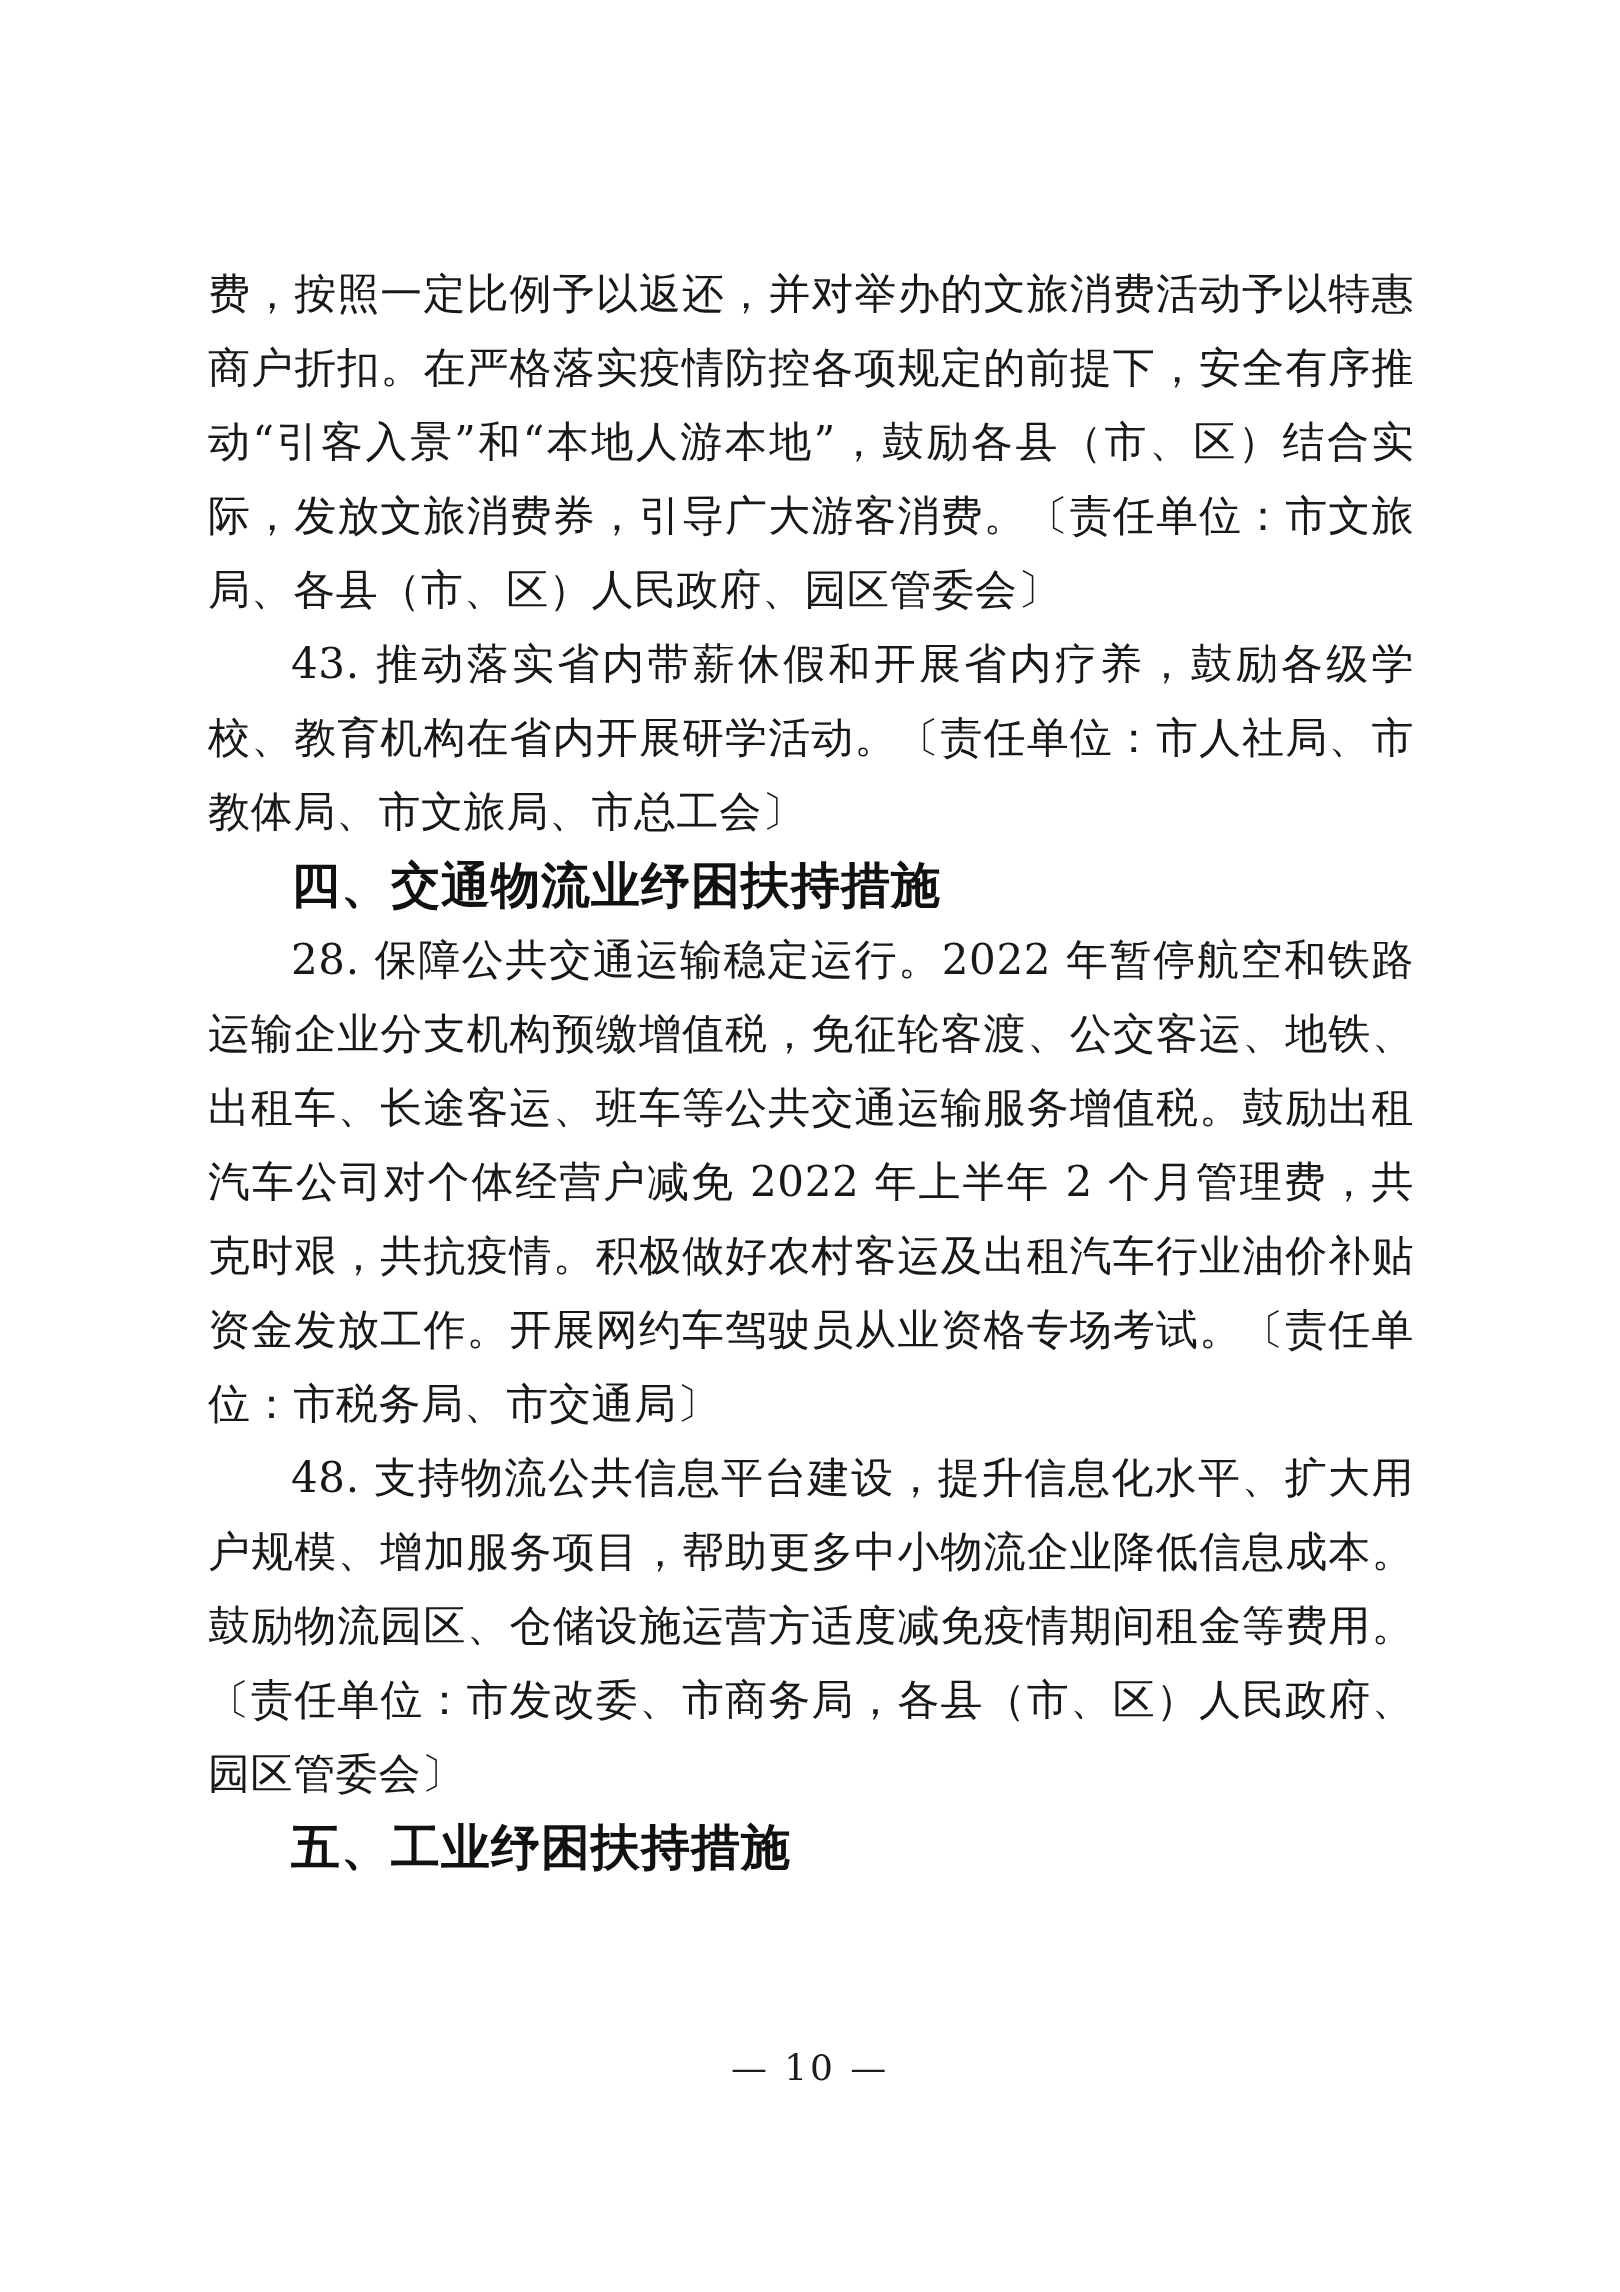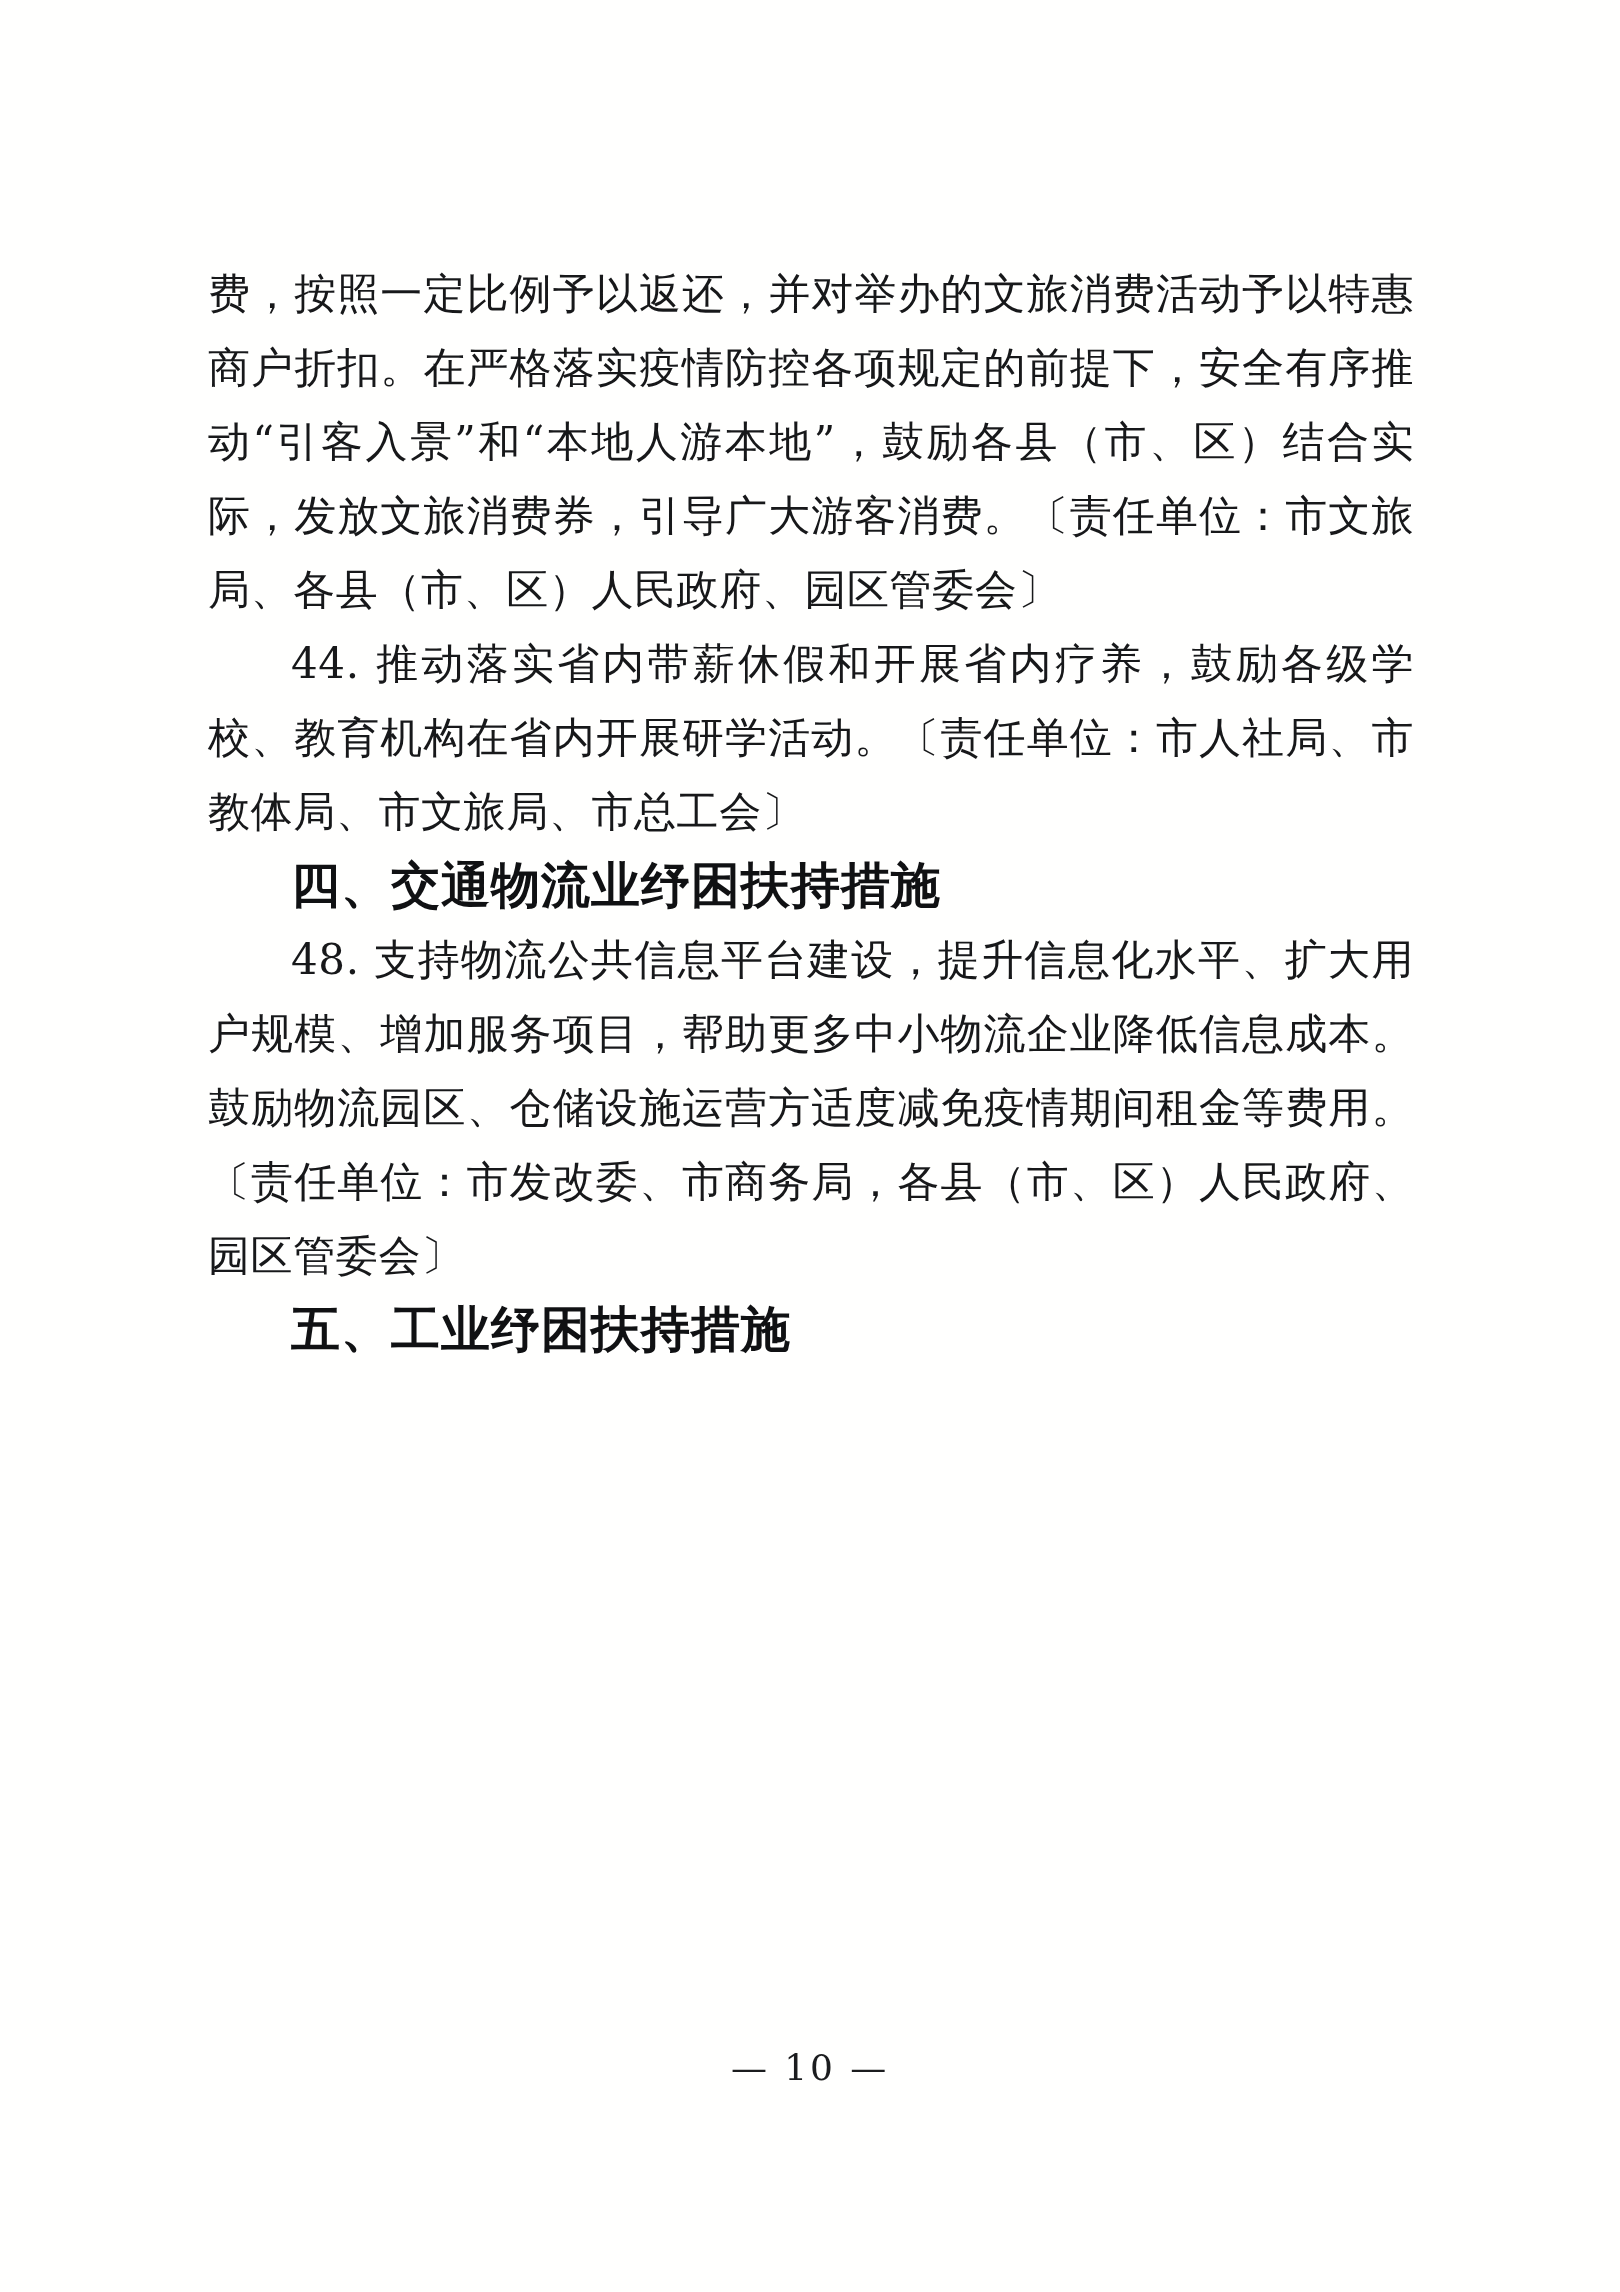--- a/index.html
+++ b/index.html
@@ -61,24 +61,25 @@
 </style>
 </head>
 <body>
 
 <div class="page">
 
   <div class="content">
 
     <p class="para">费，按照一定比例予以返还，并对举办的文旅消费活动予以特惠商户折扣。在严格落实疫情防控各项规定的前提下，安全有序推动“引客入景”和“本地人游本地”，鼓励各县（市、区）结合实际，发放文旅消费券，引导广大游客消费。〔责任单位：市文旅局、各县（市、区）人民政府、园区管委会〕</p>
 
-    <p class="para indent">44. 推动落实省内带薪休假和开展省内疗养，鼓励各级学校、教育机构在省内开展研学活动。〔责任单位：市人社局、市教体局、市文旅局、市总工会〕</p>
+    <p class="para indent">43. 推动落实省内带薪休假和开展省内疗养，鼓励各级学校、教育机构在省内开展研学活动。〔责任单位：市人社局、市教体局、市文旅局、市总工会〕</p>
 
     <p class="heading">四、交通物流业纾困扶持措施</p>
 
+    <p class="para indent">28. 保障公共交通运输稳定运行。2022 年暂停航空和铁路运输企业分支机构预缴增值税，免征轮客渡、公交客运、地铁、出租车、长途客运、班车等公共交通运输服务增值税。鼓励出租汽车公司对个体经营户减免 2022 年上半年 2 个月管理费，共克时艰，共抗疫情。积极做好农村客运及出租汽车行业油价补贴资金发放工作。开展网约车驾驶员从业资格专场考试。〔责任单位：市税务局、市交通局〕</p>
 
     <p class="para indent">48. 支持物流公共信息平台建设，提升信息化水平、扩大用户规模、增加服务项目，帮助更多中小物流企业降低信息成本。鼓励物流园区、仓储设施运营方适度减免疫情期间租金等费用。〔责任单位：市发改委、市商务局，各县（市、区）人民政府、园区管委会〕</p>
 
     <p class="heading">五、工业纾困扶持措施</p>
 
 
   </div>
 
   <div class="pagenum">— 10 —</div>
 

